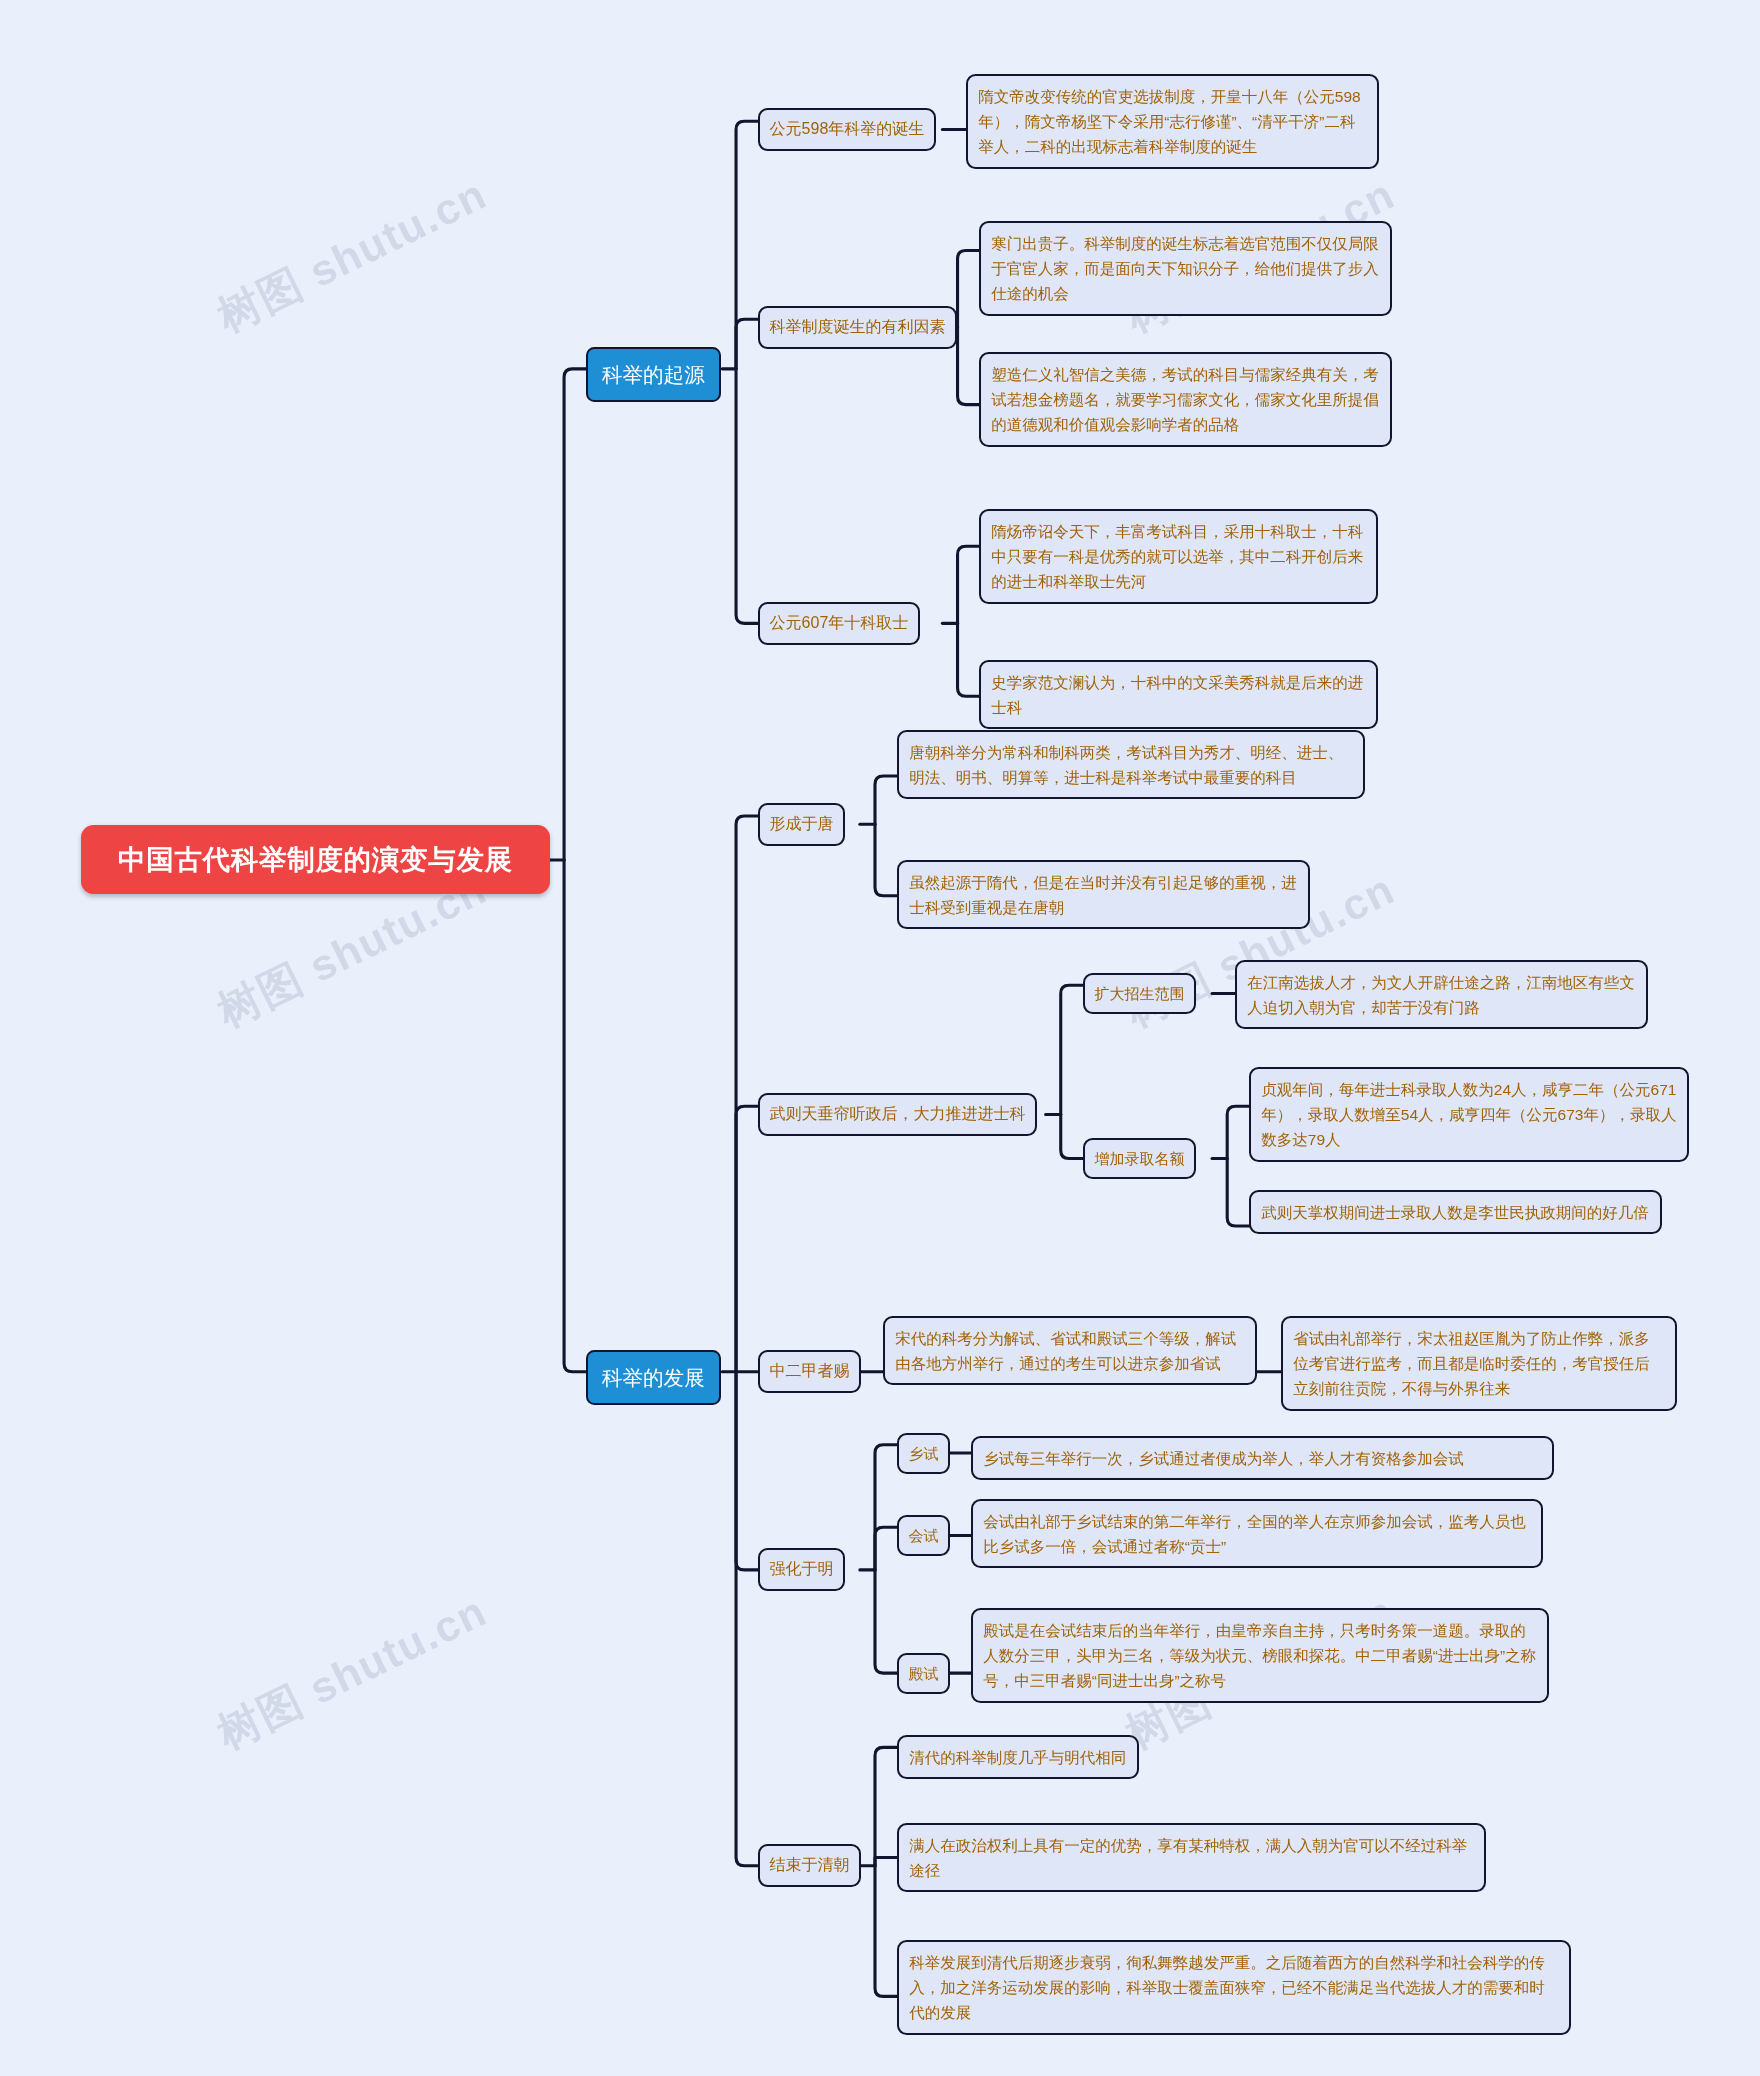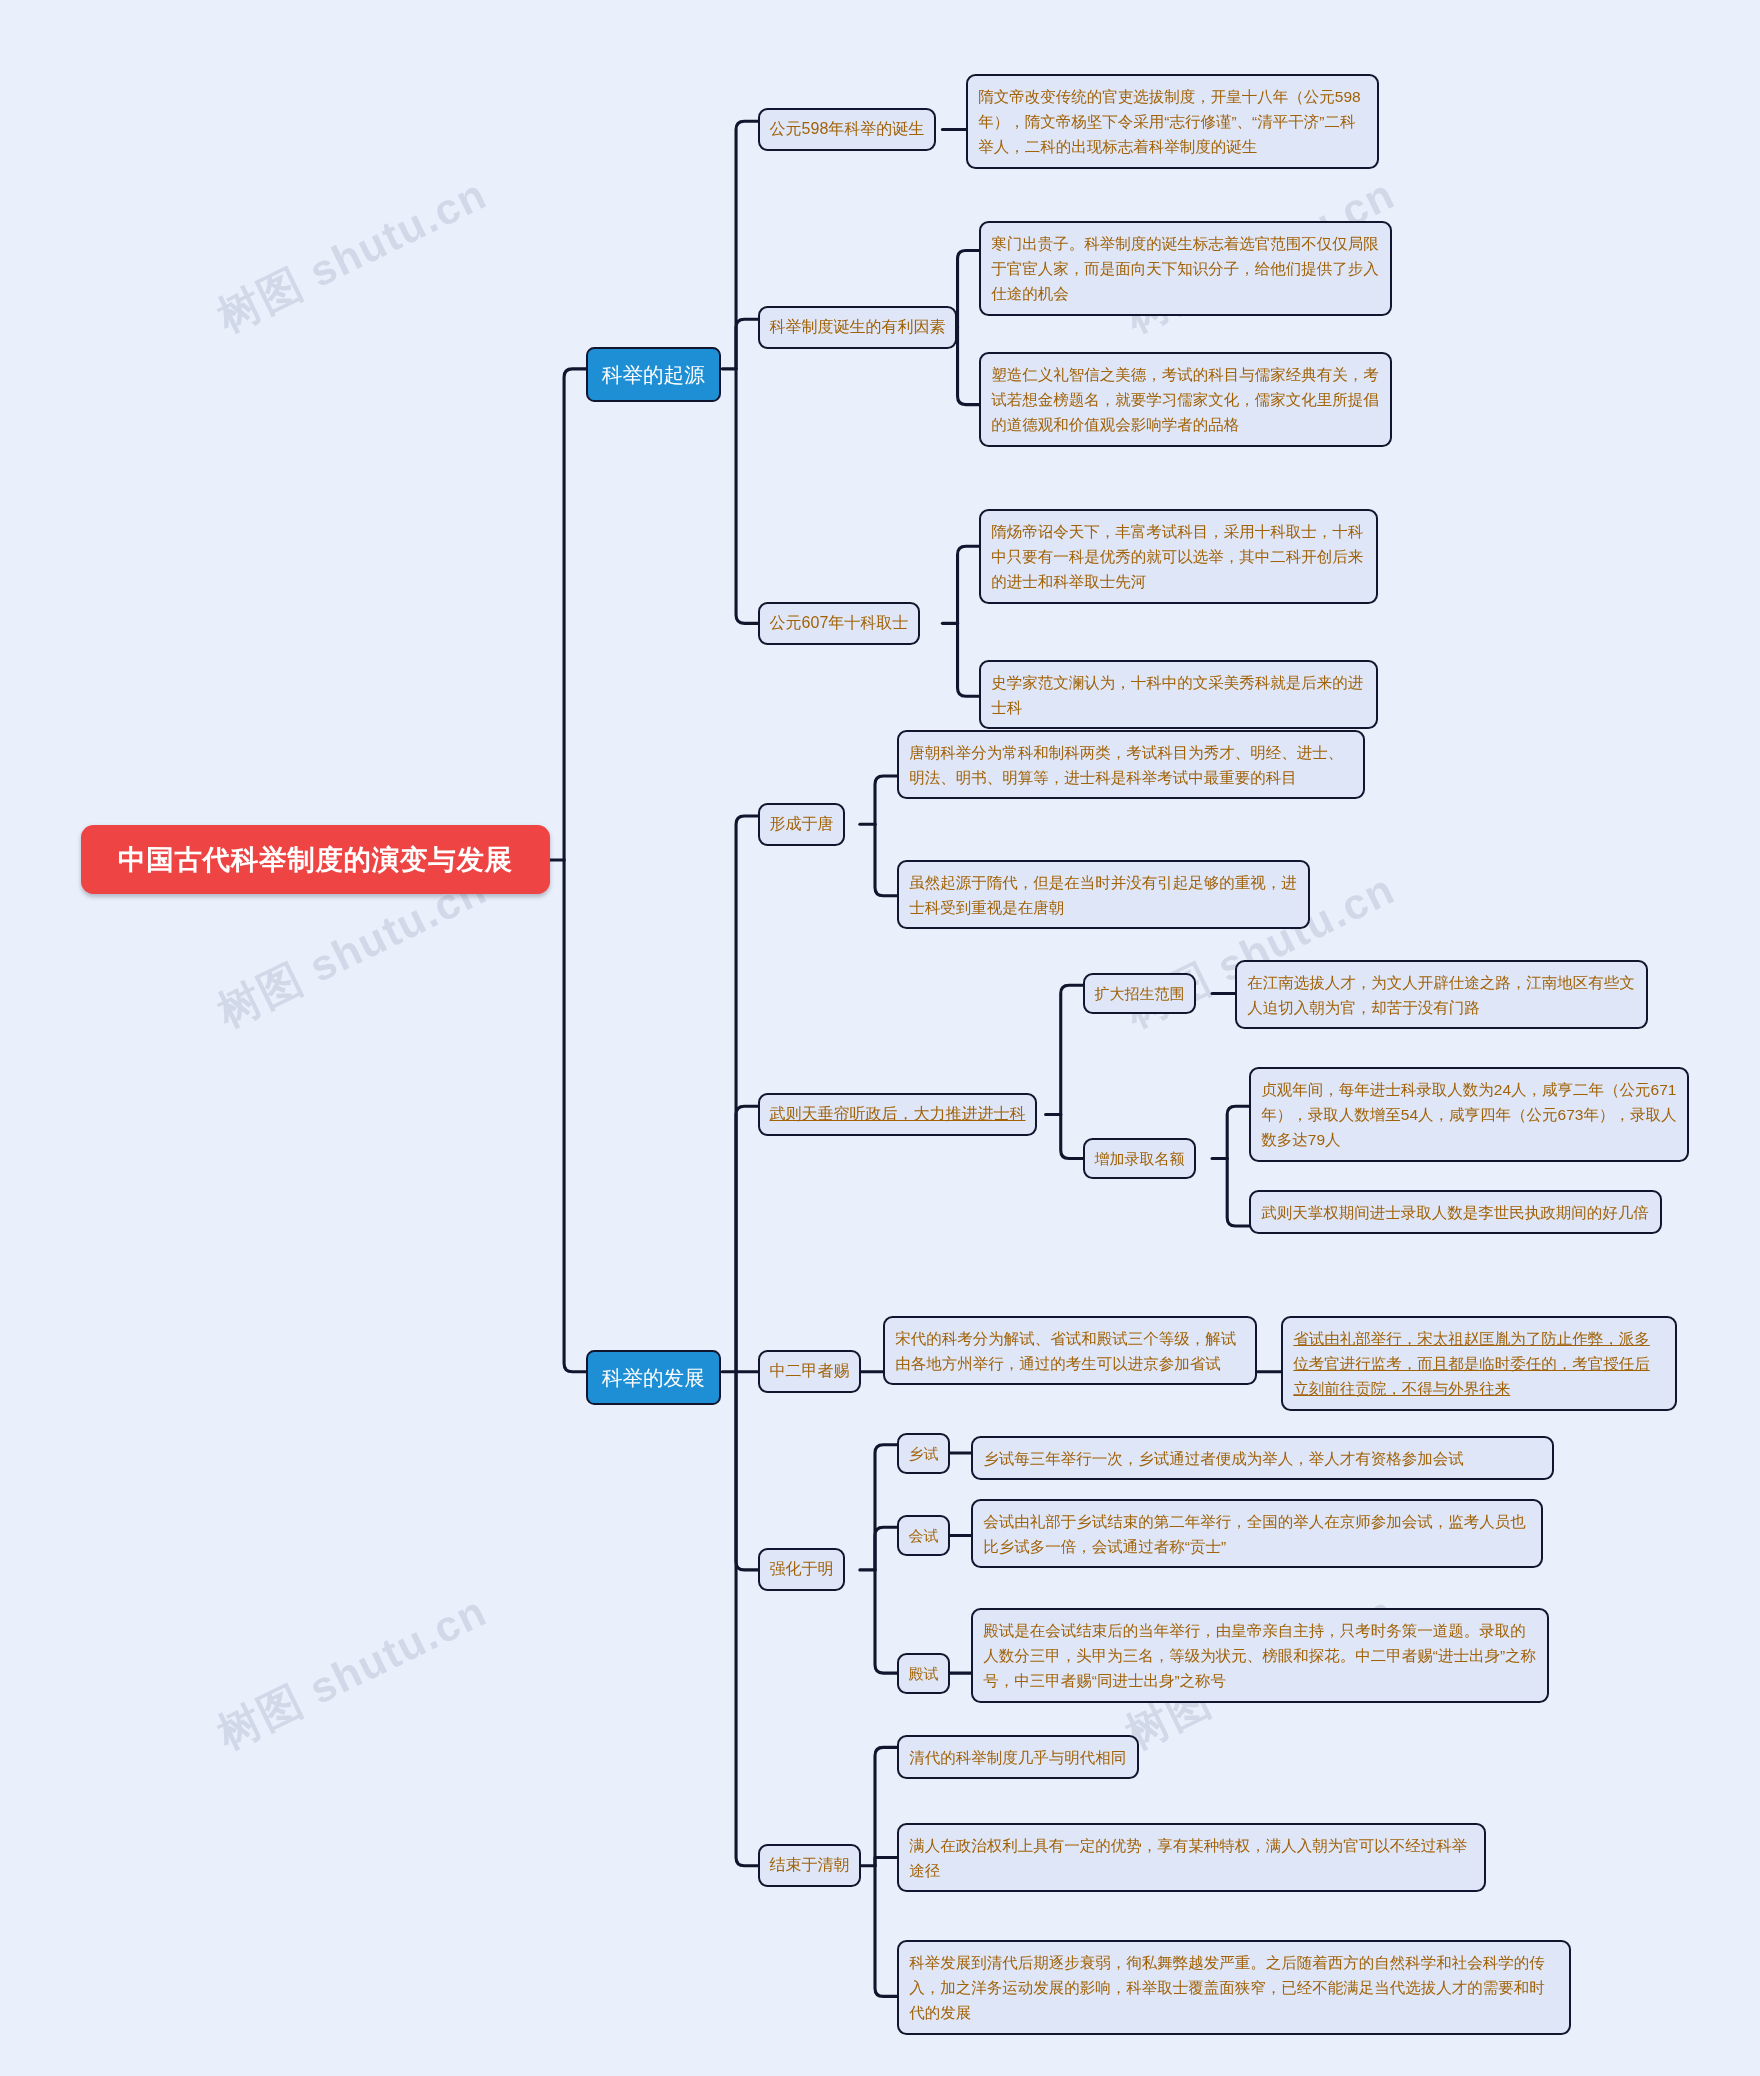--- a/index.html
+++ b/index.html
@@ -173,37 +173,37 @@
   <div class="node leaf" style="left:979px; top:660px; width:399px;">史学家范文澜认为，十科中的文采美秀科就是后来的进士科</div>
 
   <div class="node lvl2" style="left:586px; top:1350px;">科举的发展</div>
 
   <div class="node lvl3" style="left:758px; top:803px;">形成于唐</div>
 
   <div class="node leaf" style="left:897px; top:730px; width:468px;">唐朝科举分为常科和制科两类，考试科目为秀才、明经、进士、明法、明书、明算等，进士科是科举考试中最重要的科目</div>
 
   <div class="node leaf" style="left:897px; top:860px; width:413px;">虽然起源于隋代，但是在当时并没有引起足够的重视，进士科受到重视是在唐朝</div>
 
-  <div class="node lvl3" style="left:758px; top:1093px;text-decoration:underline;">武则天垂帘听政后，大力推进进士科</div>
+  <div class="node lvl3" style="left:758px; top:1093px;">武则天垂帘听政后，大力推进进士科</div>
 
   <div class="node lvl4" style="left:1083px; top:973px;">扩大招生范围</div>
 
   <div class="node leaf" style="left:1235px; top:960px; width:413px;">在江南选拔人才，为文人开辟仕途之路，江南地区有些文人迫切入朝为官，却苦于没有门路</div>
 
   <div class="node lvl4" style="left:1083px; top:1138px;">增加录取名额</div>
 
   <div class="node leaf" style="left:1249px; top:1067px; width:440px;">贞观年间，每年进士科录取人数为24人，咸亨二年（公元671年），录取人数增至54人，咸亨四年（公元673年），录取人数多达79人</div>
 
   <div class="node leaf" style="left:1249px; top:1190px; width:413px;">武则天掌权期间进士录取人数是李世民执政期间的好几倍</div>
 
   <div class="node lvl3" style="left:758px; top:1350px;">中二甲者赐</div>
 
   <div class="node leaf" style="left:883px; top:1316px; width:374px;">宋代的科考分为解试、省试和殿试三个等级，解试由各地方州举行，通过的考生可以进京参加省试</div>
 
-  <div class="node leaf" style="left:1281px; top:1316px; width:396px;text-decoration:underline;">省试由礼部举行，宋太祖赵匡胤为了防止作弊，派多位考官进行监考，而且都是临时委任的，考官授任后立刻前往贡院，不得与外界往来</div>
+  <div class="node leaf" style="left:1281px; top:1316px; width:396px;">省试由礼部举行，宋太祖赵匡胤为了防止作弊，派多位考官进行监考，而且都是临时委任的，考官授任后立刻前往贡院，不得与外界往来</div>
 
   <div class="node lvl3" style="left:758px; top:1548px;">强化于明</div>
 
   <div class="node lvl4" style="left:897px; top:1433px;">乡试</div>
 
   <div class="node leaf" style="left:971px; top:1436px; width:583px;">乡试每三年举行一次，乡试通过者便成为举人，举人才有资格参加会试</div>
 
   <div class="node lvl4" style="left:897px; top:1515px;">会试</div>
 
   <div class="node leaf" style="left:971px; top:1499px; width:572px;">会试由礼部于乡试结束的第二年举行，全国的举人在京师参加会试，监考人员也比乡试多一倍，会试通过者称“贡士”</div>

